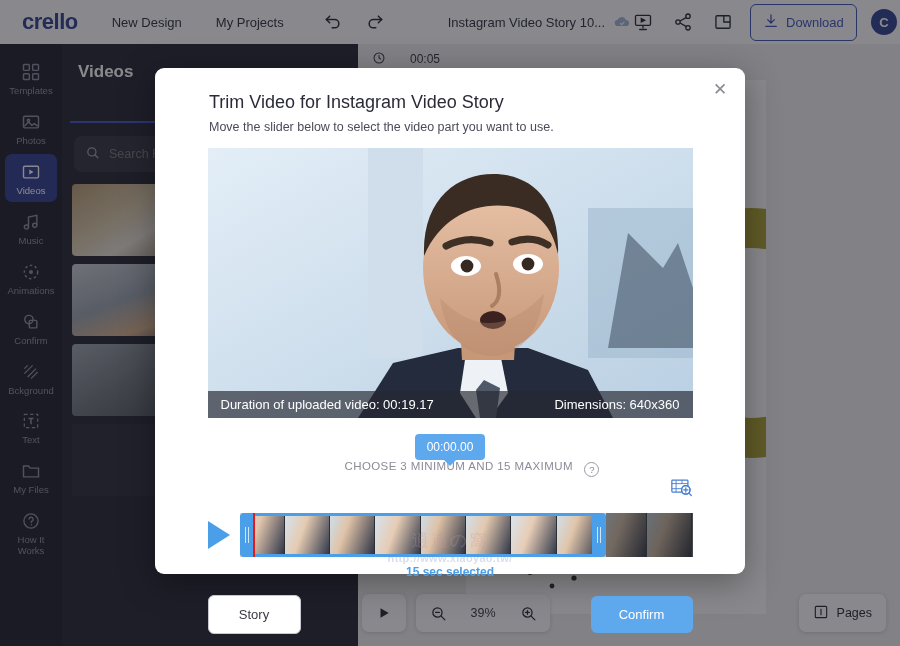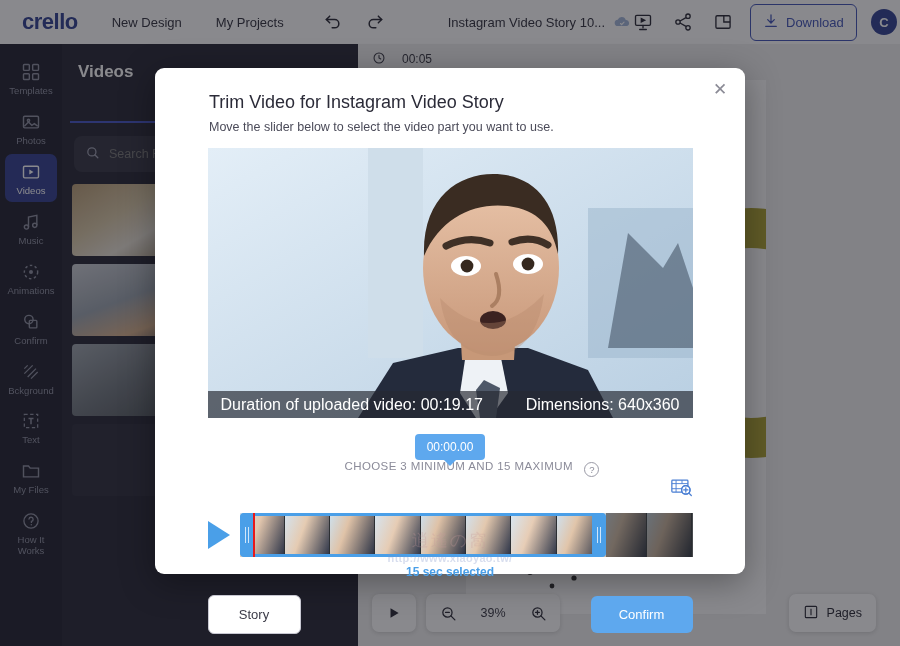--- a/index.html
+++ b/index.html
@@ -106,34 +106,34 @@
     color: #fff; font-size: 10px; padding: 2px 5px; border-radius: 3px;
   }
 
   
   .canvas-area {
     position: absolute; left: 358px; top: 44px; width: 542px; height: 602px;
     background: #f0f0f0; z-index: 1; overflow: hidden;
   }
   .canvas-topbar {
     height: 30px; display: flex; align-items: center; padding-left: 14px;
-    gap: 16px; color: #30303c; font-size: 12px;
+    gap: 24px; color: #30303c; font-size: 12px;
   }
   .artboard {
     position: absolute; left: 108px; top: 36px; width: 300px; height: 534px;
     background: #fff; overflow: hidden;
   }
   .art-circle {
     position: absolute; right: -110px; top: 128px; width: 250px; height: 250px;
     border-radius: 50%; border: 40px solid #a9a02a;
   }
   .dots { position: absolute; inset: 0; }
   .bottom-bar {
     position: absolute; left: 0; bottom: 14px; width: 532px;
-    display: flex; align-items: center; gap: 10px; padding: 0 14px;
+    display: flex; align-items: center; gap: 10px; padding: 0 4px;
   }
   .pill {
     background: #fff; border-radius: 7px; height: 38px; display: flex;
     align-items: center; box-shadow: 0 1px 4px rgba(0,0,0,.16);
   }
   .pill-btn {
     width: 44px; height: 38px; display: flex; align-items: center;
     justify-content: center; cursor: pointer; color: #22222e;
   }
   .zoom-val { font-size: 12.5px; color: #31313d; width: 46px; text-align: center; }
@@ -164,21 +164,21 @@
   }
   .video-frame {
     position: relative; margin: 14px auto 0; width: 485px; height: 270px;
     overflow: hidden; background: #cfe0ee;
   }
   .vid-face { position: absolute; inset: 0; }
   .vid-info {
     position: absolute; left: 0; right: 0; bottom: 0; height: 27px;
     background: rgba(38,42,50,.68); display: flex; align-items: center;
     justify-content: space-between; padding: 0 13px; color: #fff;
-    font-size: 16px;
+    font-size: 13px;
   }
   .ctrl-row {
     margin: 16px auto 0; width: 485px; display: flex; align-items: center;
     position: relative;
     flex-direction: column;
   }
   .time-badge {
     position: relative; background: #5ea8ee; color: #fff; font-size: 12px;
     padding: 6px 12px; border-radius: 4px; white-space: nowrap;
   }

